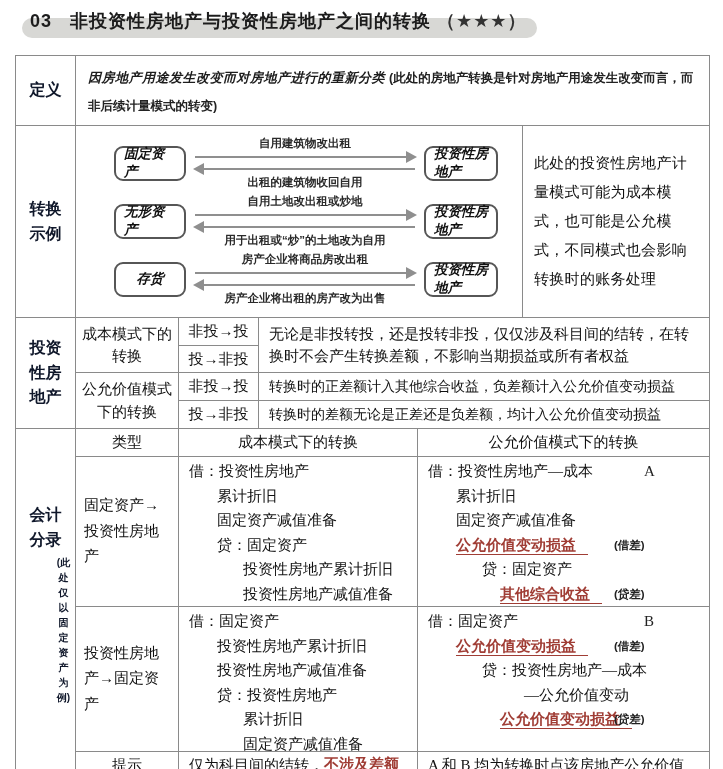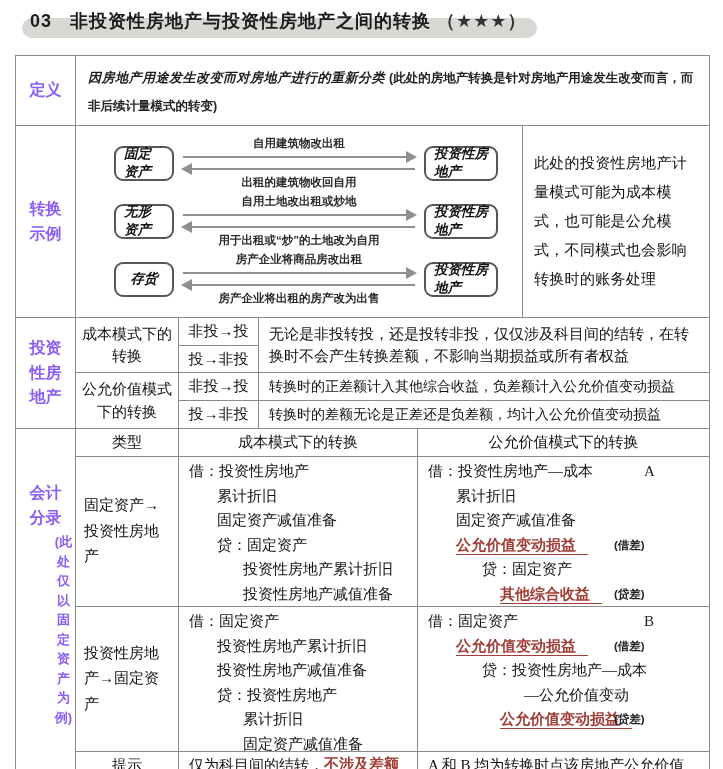--- a/index.html
+++ b/index.html
@@ -29,25 +29,25 @@
     position:absolute; left:15px; top:55px; width:695px;
     border:1px solid #8a8a8a; background:#fff;
     display:flex; flex-direction:column;
   }
   .trow { display:flex; border-bottom:1px solid #8a8a8a; }
   .trow:last-child { border-bottom:none; }
   .lbl {
     width:60px; flex:0 0 60px; border-right:1px solid #8a8a8a;
     display:flex; flex-direction:column; align-items:center; justify-content:center;
     font-family:"Liberation Sans","DejaVu Sans",sans-serif;
-    font-weight:bold; font-size:16px; line-height:1.55; color:#8b5cf6;
+    font-weight:bold; font-size:16px; line-height:1.55; color:#0f172a;
     text-align:center; padding:4px 11px;
   }
   .lbl .sub {
-    font-size:13px; font-weight:bold; line-height:1.5; margin-top:2px;margin-left:36px;
+    font-size:10px; font-weight:bold; line-height:1.5; margin-top:2px;margin-left:36px;
   }
   
   .def-cell { flex:1; padding:7px 10px 6px 12px; font-size:16px; line-height:1.75; }
   .def-main { font-weight:bold; font-size:13px; letter-spacing:0.5px;font-style:italic; }
   .def-paren {
     font-family:"Liberation Sans","DejaVu Sans",sans-serif;
     font-weight:bold; font-size:12.5px; color:#222;
   }
   
   .diagram-cell {
@@ -56,21 +56,21 @@
     padding:6px 24px 8px 38px; height:192px;
   }
   .diag-row { display:flex; align-items:center; }
   .dbox {
     border:2px solid #565656; border-radius:9px; background:#fff;
     height:35px; display:flex; align-items:center; justify-content:center;
     font-family:"Liberation Sans","DejaVu Sans",sans-serif;
     font-weight:bold; font-style:italic; font-size:13.5px; color:#111;
     flex:0 0 auto; padding:0 8px;
   }
-  .dbox.from { width:60px; }
+  .dbox.from { width:72px; }
   .dbox.to   { width:74px; }
   .dmid { flex:1; display:flex; flex-direction:column; align-items:stretch; margin:0 3px; }
   .dlabel {
     text-align:center; font-family:"Liberation Sans","DejaVu Sans",sans-serif;
     font-weight:bold; font-size:11.5px; color:#2a2a2a; line-height:15px;
   }
   .arrow { position:relative; height:2px; background:#8f8f8f; margin:5px 6px; }
   .arrow.right::after {
     content:""; position:absolute; right:-2px; top:-5px;
     border-left:11px solid #8f8f8f; border-top:6px solid transparent; border-bottom:6px solid transparent;

